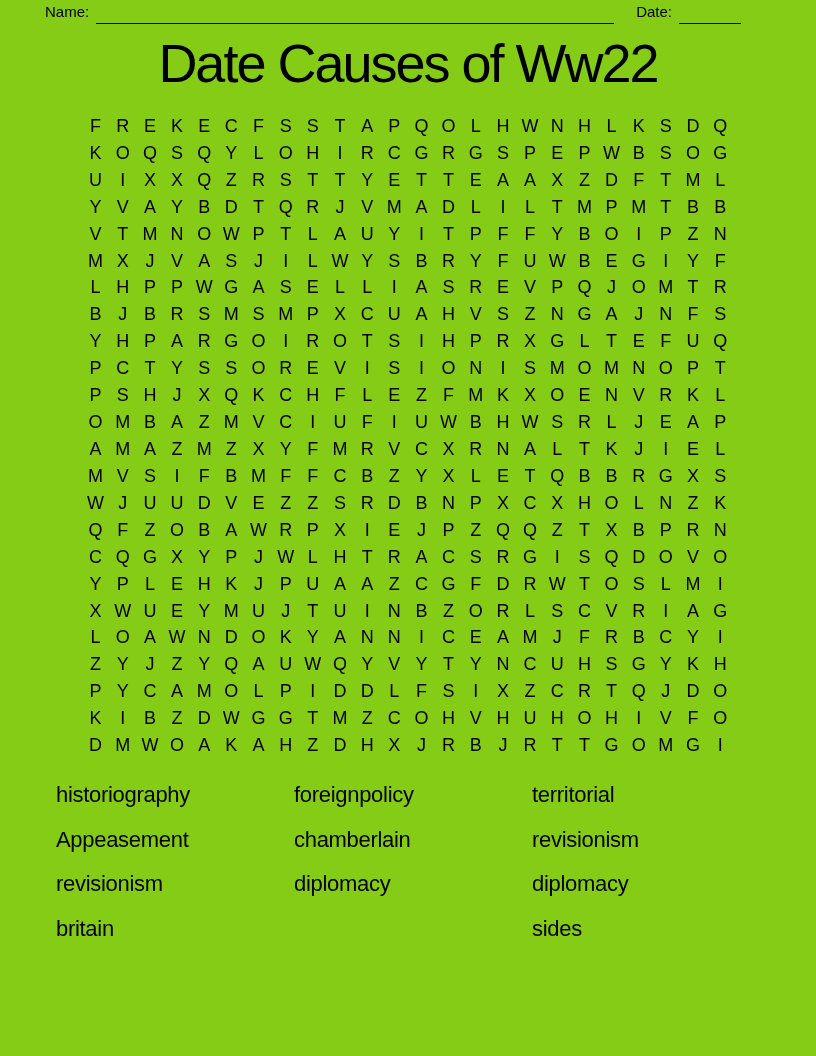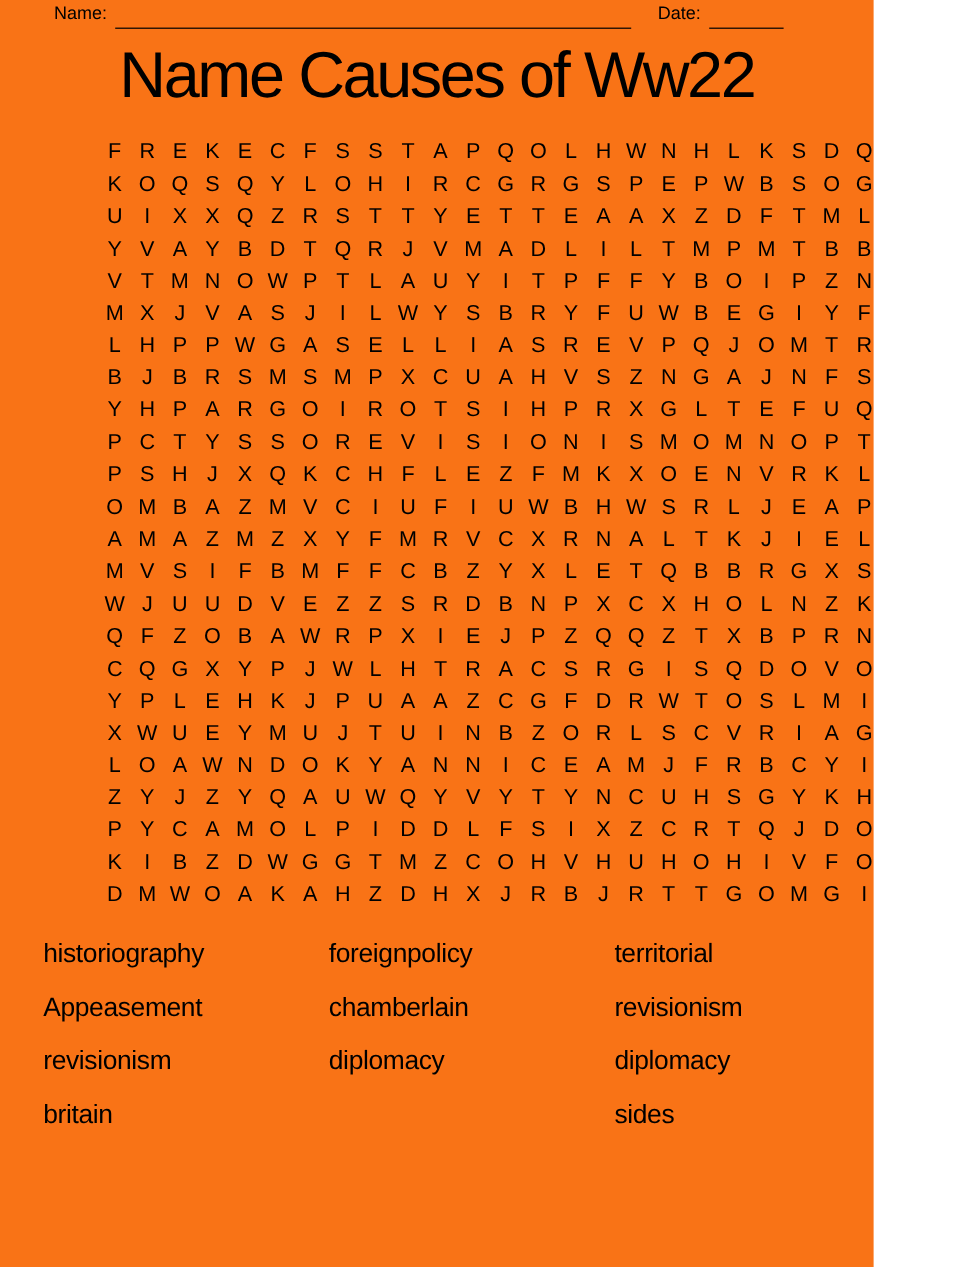--- a/index.html
+++ b/index.html
@@ -1,20 +1,20 @@
 <!DOCTYPE html>
 <html><head>
 <meta charset="utf-8">
 <style>
   html, body { margin: 0; padding: 0; background: #ffffff; }
   .page {
     position: relative;
-    width: 728px;
+    width: 816px;
     height: 1056px;
-    background: #f97316;
+    background: #84cc16;
     color: #000000;
     font-family: "Liberation Sans", sans-serif;
     overflow: hidden;
   }
 
   
   .header-row {
     position: absolute;
     top: 3px;
     left: 45px;
@@ -60,21 +60,21 @@
     display: flex;
     align-items: center;
     justify-content: center;
     font-size: 18px;
     font-weight: 500;
   }
 
   
   .words {
     position: absolute;
-    left: 36px;
+    left: 56px;
     top: 773px;
     display: flex;
   }
   .word-col { width: 238px; }
   .word {
     height: 44.5px;
     display: flex;
     align-items: center;
     font-size: 22px;
     font-weight: 500;
@@ -86,21 +86,21 @@
 
 <div class="page">
 
   <div class="header-row">
     <span class="header-label">Name:</span>
     <span class="blank-line name-line"></span>
     <span class="header-label date-label">Date:</span>
     <span class="blank-line date-line"></span>
   </div>
 
-  <div class="title">Name Causes of Ww22</div>
+  <div class="title">Date Causes of Ww22</div>
 
   <div class="grid">
       <div class="cell">F</div>
       <div class="cell">R</div>
       <div class="cell">E</div>
       <div class="cell">K</div>
       <div class="cell">E</div>
       <div class="cell">C</div>
       <div class="cell">F</div>
       <div class="cell">S</div>

